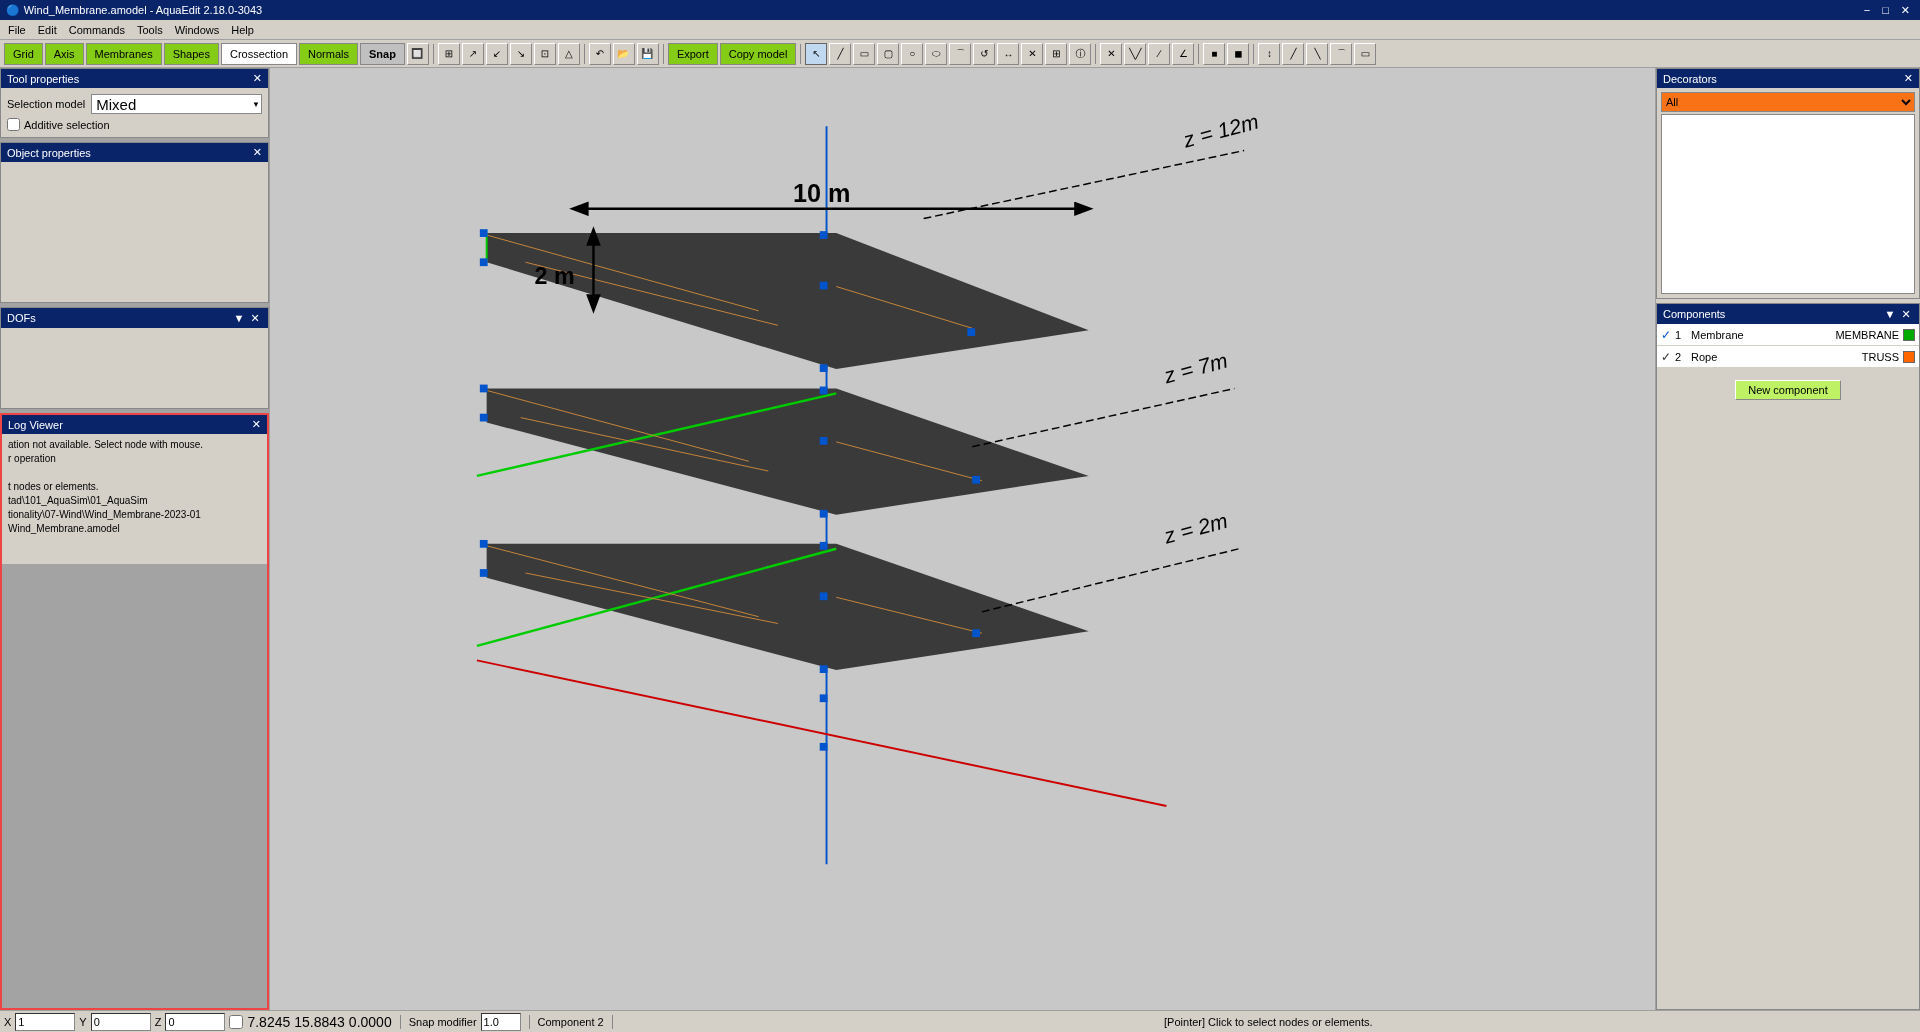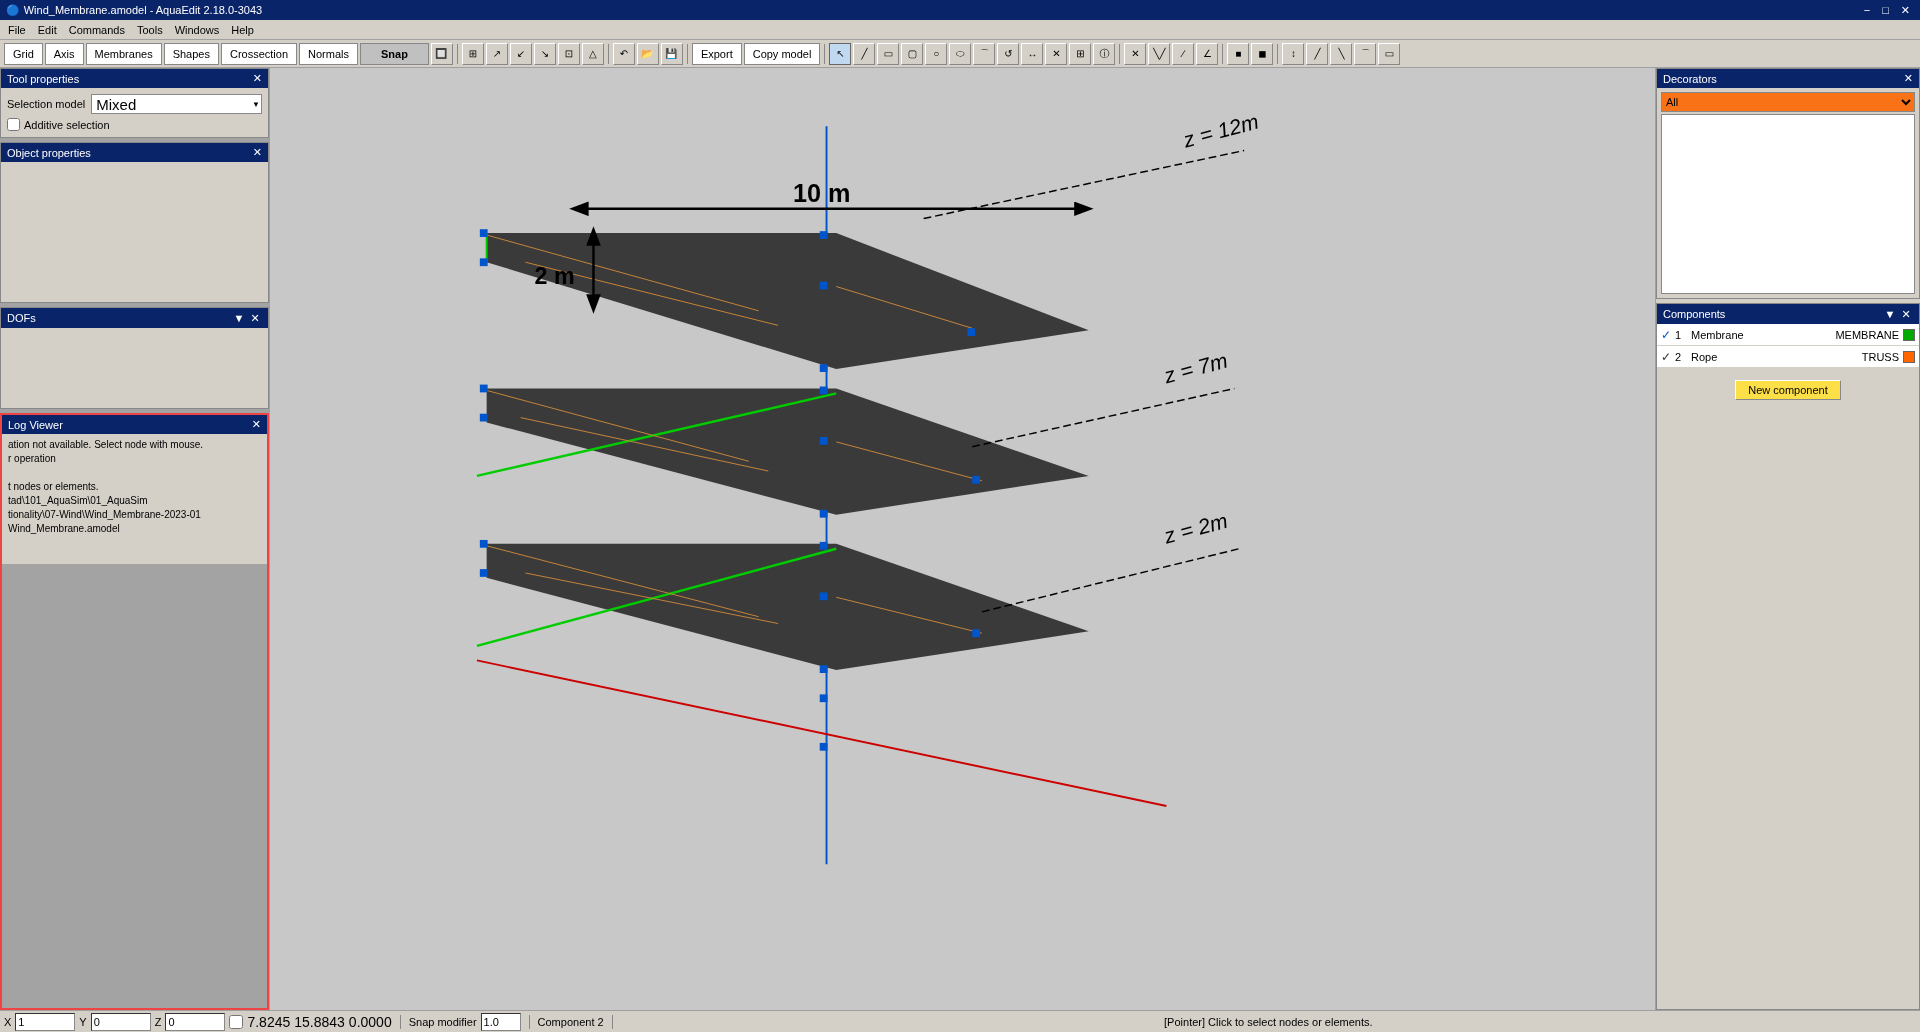--- a/index.html
+++ b/index.html
@@ -54,30 +54,30 @@
       border-left-color: #fff;
       display: flex; align-items: center; justify-content: center;
       cursor: pointer;
       font-size: 10px;
       flex-shrink: 0;
     }
     .toolbar-btn.active { background: #c0d8f0; border: 1px solid #666; }
     .toolbar-sep { width: 1px; height: 20px; background: #888; margin: 0 2px; }
     .toolbar-tab {
       padding: 2px 8px;
-      background: #ffffff;
+      background: #84cc16;
       border: 1px solid #888;
       cursor: pointer;
       font-size: 11px;
       height: 22px;
       display: flex; align-items: center;
     }
     .toolbar-tab.active { background: #fff; }
     .toolbar-tab-special {
-      padding: 2px 20px;
+      padding: 2px 8px;
       background: #c0c0c0;
       border: 1px solid #888;
       cursor: pointer;
       font-size: 11px;
       height: 22px;
       display: flex; align-items: center;
       font-weight: bold;
     }
 
     
@@ -252,21 +252,21 @@
       background: white;
       height: 22px;
     }
     .component-num { width: 16px; font-size: 11px; flex-shrink: 0; }
     .component-name { flex: 1; font-size: 11px; }
     .component-type { font-size: 11px; margin-right: 4px; }
     .component-color { width: 12px; height: 12px; border: 1px solid #666; flex-shrink: 0; }
     .new-component-btn {
       margin: 6px auto;
       padding: 3px 12px;
-      background: #fde047;
+      background: #bef264;
       border: 1px solid #888;
       border-top-color: #fff;
       border-left-color: #fff;
       cursor: pointer;
       font-size: 11px;
       display: block;
       text-align: center;
     }
 
     

